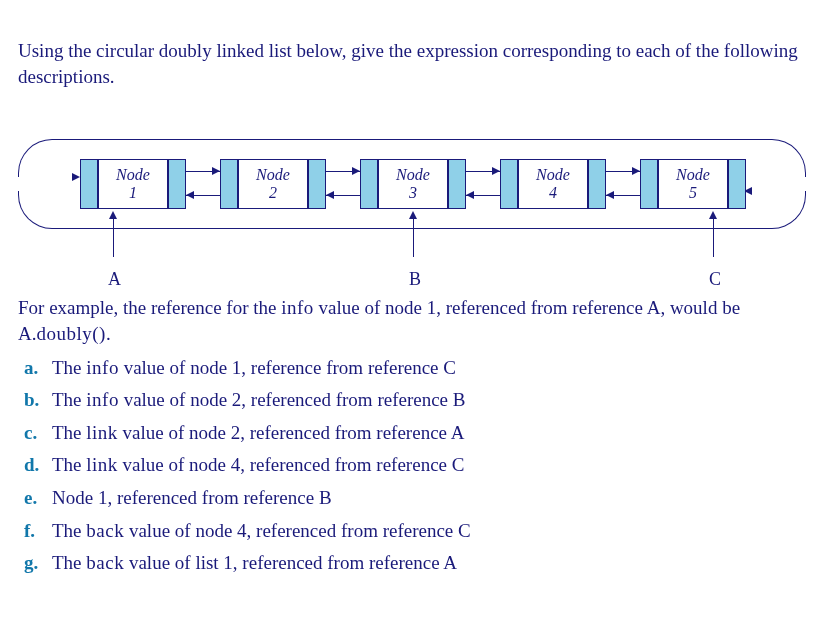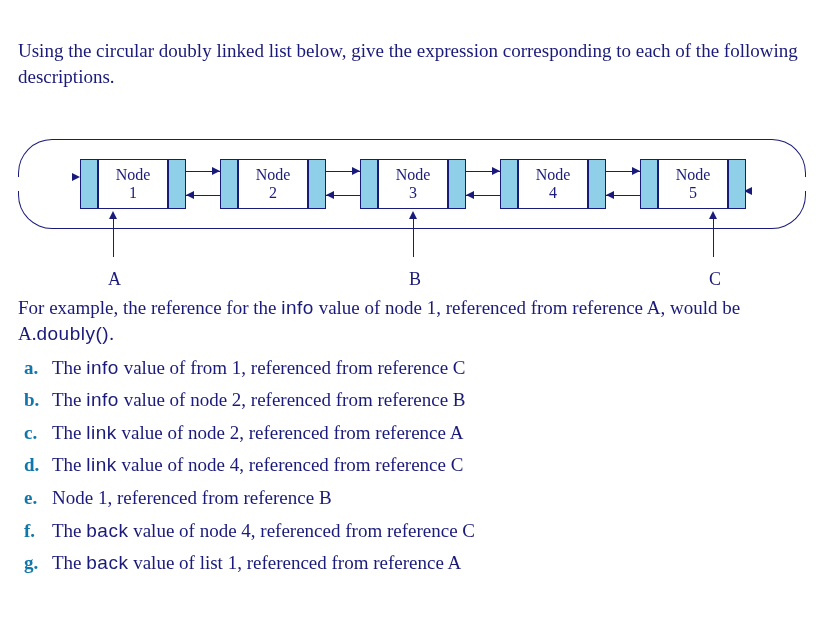--- a/index.html
+++ b/index.html
@@ -46,20 +46,21 @@
     height: 50px;
     border: 1px solid #1a1a7a;
     box-sizing: border-box;
     display: flex;
     flex-direction: column;
     align-items: center;
     justify-content: center;
     font-size: 16px;
     line-height: 1.15;
     background: #ffffff;
+    font-style: italic;
   }
   .line-h { background: #1a1a7a; height: 1px; position: absolute; }
   .line-v { background: #1a1a7a; width: 1px; position: absolute; }
   .arrow-r {
     width: 0; height: 0; position: absolute;
     border-top: 4px solid transparent;
     border-bottom: 4px solid transparent;
     border-left: 8px solid #1a1a7a;
   }
   .arrow-l {
@@ -75,21 +76,21 @@
     border-bottom: 8px solid #1a1a7a;
   }
   .reflabel {
     position: absolute;
     font-size: 18px;
   }
   .example {
     margin-top: 6px;
     margin-bottom: 8px;
   }
-  .mono { font-family: Liberation Sans, sans-serif; letter-spacing: 0.5px; }
+  .mono { font-family: Liberation Serif, serif; letter-spacing: 0.5px; }
   ol.qlist { list-style: none; padding: 0; margin: 0; }
   ol.qlist li { margin: 4px 0 7px 0; padding-left: 34px; position: relative; }
   ol.qlist li .marker {
     position: absolute; left: 6px; top: 0;
     color: #1177aa; font-weight: bold;
   }
   
   .loop {
     position: absolute;
     border: 1px solid #1a1a7a;
@@ -191,21 +192,21 @@
 
   </div>
 
   <div class="example">
     <span>For example, the reference for the </span><span class="mono">info</span><span> value of node 1, referenced from reference A, would be A.</span><span class="mono">doubly()</span><span>.</span>
   </div>
 
   <ol class="qlist">
     <li>
       <span class="marker">a.</span>
-      <span>The </span><span class="mono">info</span><span> value of from 1, referenced from reference C</span>
+      <span>The </span><span class="mono">info</span><span> value of node 1, reference from reference C</span>
     </li>
     <li>
       <span class="marker">b.</span>
       <span>The </span><span class="mono">info</span><span> value of node 2, referenced from reference B</span>
     </li>
     <li>
       <span class="marker">c.</span>
       <span>The </span><span class="mono">link</span><span> value of node 2, referenced from reference A</span>
     </li>
     <li>

